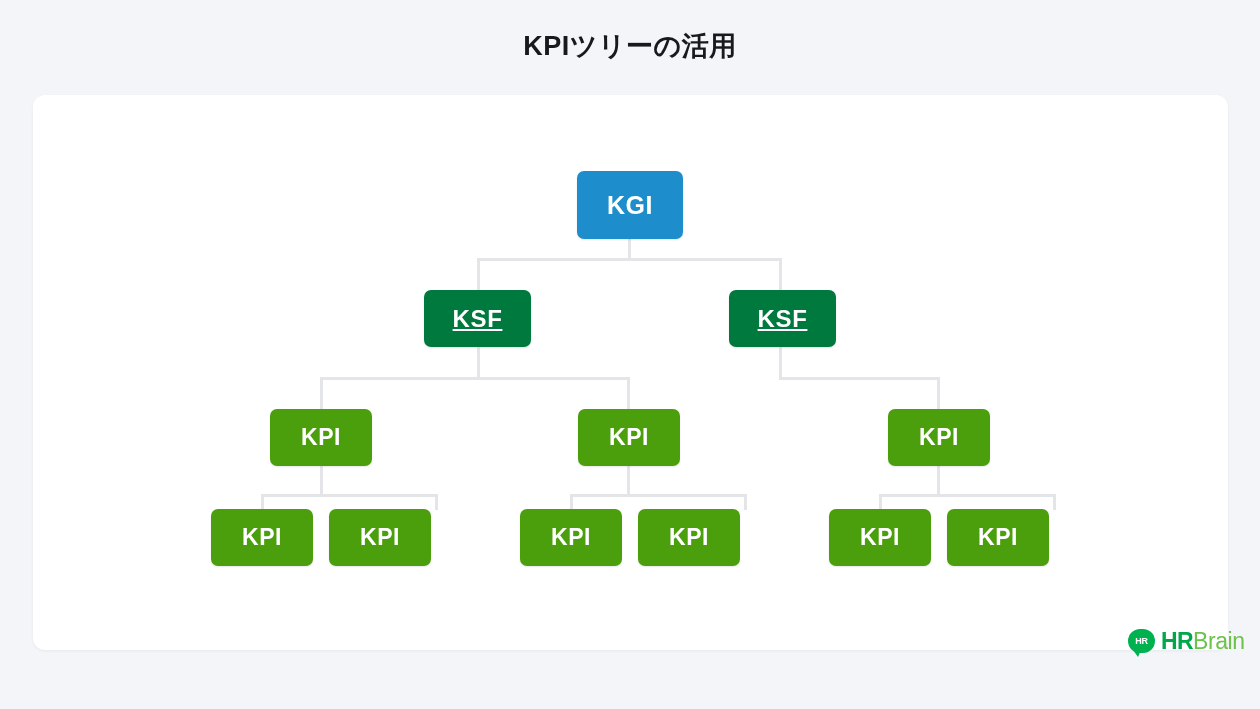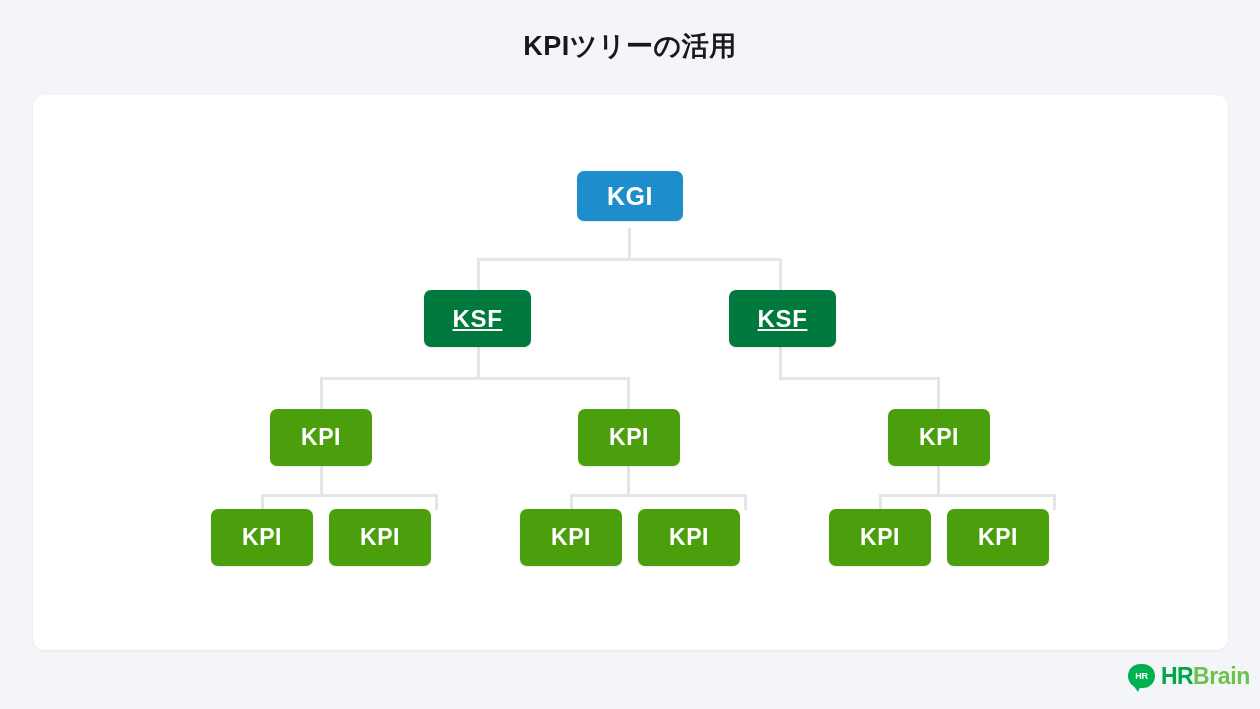--- a/index.html
+++ b/index.html
@@ -72,21 +72,21 @@
     background: #4c9f0c;
     font-size: 23px;
   }
   .node-kpi-leaf {
     background: #4c9f0c;
     font-size: 23px;
   }
   #brand-logo {
     position: absolute;
     left: 1128px;
-    top: 661px;
+    top: 626px;
     display: flex;
     align-items: center;
     height: 30px;
   }
   .logo-bubble {
     position: relative;
     width: 27px;
     height: 24px;
     background: #00b14f;
     border-radius: 13px 13px 13px 13px;
@@ -115,21 +115,21 @@
   }
   .logo-word-hr {
     color: #00a84a;
     font-size: 23px;
     font-weight: bold;
     letter-spacing: -0.6px;
   }
   .logo-word-brain {
     color: #6cc24a;
     font-size: 23px;
-    font-weight: bold;
+    font-weight: normal;
     letter-spacing: -0.4px;
   }
 </style>
 </head>
 <body>
 
 <div id="page-title">KPIツリーの活用</div>
 
 <div id="diagram-card">
 
@@ -162,21 +162,21 @@
     <div class="conn conn-h" style="left:537px; top:399px; width:177px;"></div>
     <div class="conn conn-v" style="left:537px; top:399px; height:16px;"></div>
     <div class="conn conn-v" style="left:711px; top:399px; height:16px;"></div>
 
     <div class="conn conn-v" style="left:904px; top:371px; height:30px;"></div>
     <div class="conn conn-h" style="left:846px; top:399px; width:177px;"></div>
     <div class="conn conn-v" style="left:846px; top:399px; height:16px;"></div>
     <div class="conn conn-v" style="left:1020px; top:399px; height:16px;"></div>
   </div>
 
-  <div class="node node-kgi" style="left:544px; top:76px; width:106px; height:50px;">KGI</div>
+  <div class="node node-kgi" style="left:544px; top:76px; width:106px; height:68px;">KGI</div>
 
   <div class="node node-ksf" style="left:391px; top:195px; width:107px; height:57px;">KSF</div>
   <div class="node node-ksf" style="left:696px; top:195px; width:107px; height:57px;">KSF</div>
 
   <div class="node node-kpi" style="left:237px; top:314px; width:102px; height:57px;">KPI</div>
   <div class="node node-kpi" style="left:545px; top:314px; width:102px; height:57px;">KPI</div>
   <div class="node node-kpi" style="left:855px; top:314px; width:102px; height:57px;">KPI</div>
 
   <div class="node node-kpi-leaf" style="left:178px; top:414px; width:102px; height:57px;">KPI</div>
   <div class="node node-kpi-leaf" style="left:296px; top:414px; width:102px; height:57px;">KPI</div>

